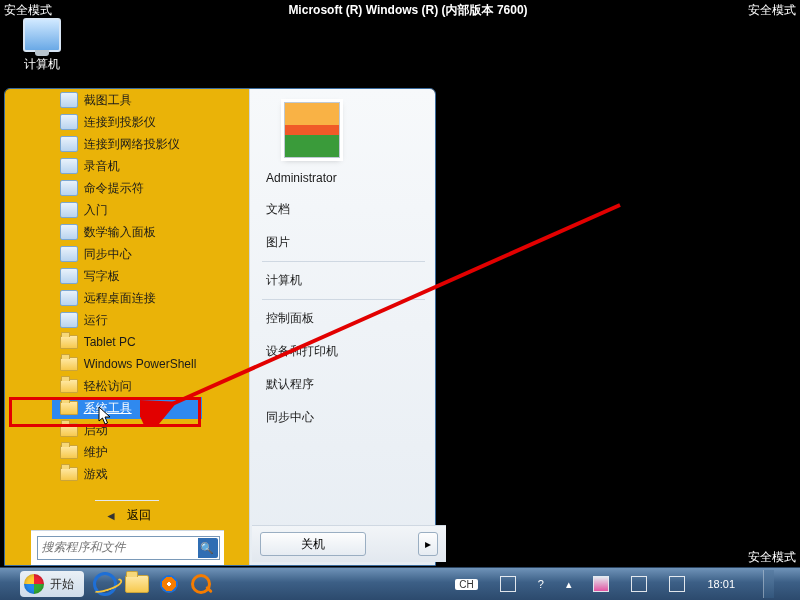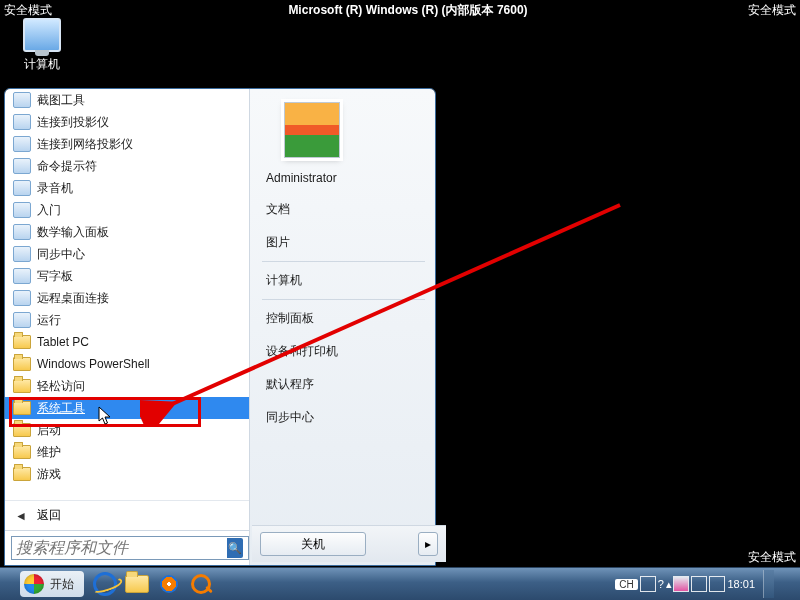--- a/index.html
+++ b/index.html
@@ -8,34 +8,34 @@
   .safemode-top .left{position:absolute;left:4px;}
   .safemode-top .center{position:absolute;left:16px;right:0;text-align:center;font-weight:bold;}
   .safemode-top .right{position:absolute;right:4px;}
   .safemode-bottom{position:absolute;right:4px;bottom:34px;color:#fff;}
   
   .desktop-icon{position:absolute;left:14px;top:18px;width:56px;text-align:center;color:#fff;}
   .monitor-ico{display:block;margin:0 auto 4px;width:34px;height:30px;background:linear-gradient(#cfe8ff,#6aa9e6);border:2px solid #d8e6f5;border-radius:3px;position:relative;}
   .monitor-ico:after{content:"";position:absolute;left:10px;top:30px;width:14px;height:6px;background:#b9c5ce;border-radius:0 0 3px 3px;}
   
   .startmenu{position:absolute;left:4px;bottom:34px;width:430px;height:476px;display:flex;border:1px solid #3a6b9d;border-radius:6px 6px 0 0;box-shadow:0 0 12px rgba(0,0,0,.6);overflow:hidden;}
-  .sm-left{width:244px;background:#ffffff;display:flex;flex-direction:column;border-right:1px solid #cfd8e2;}
+  .sm-left{width:244px;background:#eab308;display:flex;flex-direction:column;border-right:1px solid #cfd8e2;align-items:center;}
   .sm-list{flex:1;overflow:hidden;}
   .sm-item{display:flex;align-items:center;height:20px;padding:1px 6px 1px 8px;color:#1a1a1a;cursor:default;}
   .sm-item .ic{width:18px;height:16px;margin-right:6px;flex:none;display:flex;align-items:center;justify-content:center;}
   .sm-item .lbl{white-space:nowrap;}
   .sm-item.hl{background:#2f89ef;color:#fff;}
   .sm-item.hl .lbl{text-decoration:underline;}
   .folder-ico{width:16px;height:12px;background:linear-gradient(#ffe9a6,#f7c94e);border:1px solid #caa43a;border-radius:1px;position:relative;}
   .folder-ico:before{content:"";position:absolute;left:0;top:-4px;width:7px;height:4px;background:#f7d87a;border:1px solid #caa43a;border-bottom:none;border-radius:1px 1px 0 0;}
   .gen-ico{width:16px;height:14px;background:linear-gradient(#e9f2fb,#b9d4ef);border:1px solid #7ba7d1;border-radius:2px;}
   .sm-back{display:flex;align-items:center;padding:6px 8px;border-top:1px solid #e3e8ee;}
   .sm-back .arrow{width:16px;height:16px;margin-right:8px;display:flex;align-items:center;justify-content:center;color:#333;}
   .sm-search{display:flex;align-items:center;border-top:1px solid #cfd8e2;padding:5px 6px;background:#fff;}
-  .sm-search input{flex:1;height:20px;border:1px solid #7a99b8;padding:1px 24px 1px 4px;font-family:Liberation Sans, sans-serif;font-size:16px;color:#777;font-style:italic;}
+  .sm-search input{flex:1;height:20px;border:1px solid #7a99b8;padding:1px 24px 1px 4px;font-family:Liberation Mono, monospace;font-size:12px;color:#777;font-style:italic;}
   .sm-search .srch-btn{width:20px;height:20px;margin-left:-22px;background:#2f6db3;display:flex;align-items:center;justify-content:center;color:#fff;border-radius:0 2px 2px 0;font-size:11px;}
   .sm-right{flex:1;background:linear-gradient(#f7f9fb,#e7edf3);padding:8px 10px 20px 12px;display:flex;flex-direction:column;}
   .avatar-wrap{height:66px;display:flex;align-items:center;}
   .avatar{width:54px;height:54px;border:1px solid #bfc9d4;background:linear-gradient(#f9b245 0 40%,#f05a28 40% 60%,#3a9b3a 60% 100%);box-shadow:0 0 0 3px #fff,0 2px 6px rgba(0,0,0,.25);margin-left:22px;}
   .r-item{padding:8px 4px;color:#1a1a1a;cursor:default;}
   .r-sep{border-top:1px solid #cfd8e2;margin:2px 0;}
   .shutdown-row{display:flex;align-items:center;padding:6px 8px;border-top:1px solid #cfd8e2;background:linear-gradient(#f2f5f8,#e2e8ef);}
   .shutdown-btn{flex:1;height:22px;border:1px solid #9aaec2;border-radius:3px;background:linear-gradient(#fdfdfd,#e6ecf2);display:flex;align-items:center;justify-content:center;margin-right:4px;}
   .shutdown-arrow{width:18px;height:22px;border:1px solid #9aaec2;border-radius:3px;background:linear-gradient(#fdfdfd,#e6ecf2);display:flex;align-items:center;justify-content:center;}
   
@@ -43,21 +43,21 @@
   .start-btn{display:flex;align-items:center;height:26px;padding:0 10px 0 4px;border-radius:4px;background:linear-gradient(#eaf0f6,#cfdcea);color:#2a2a2a;margin-right:6px;}
   .win-orb{width:20px;height:20px;border-radius:50%;background:conic-gradient(#e23 0 25%,#3a3 0 50%,#28e 0 75%,#fc3 0 100%);margin-right:6px;box-shadow:inset 0 0 4px rgba(0,0,0,.3);}
   .tb-ico{width:30px;height:26px;margin-right:2px;display:flex;align-items:center;justify-content:center;border-radius:3px;}
   .ie-ico{width:18px;height:18px;border:3px solid #1e6fd6;border-radius:50%;position:relative;}
   .ie-ico:after{content:"";position:absolute;left:-5px;top:5px;width:28px;height:7px;border:2px solid #f5c33b;border-radius:50%;border-top-color:transparent;border-left-color:transparent;transform:rotate(-18deg);}
   .explorer-ico{width:22px;height:16px;background:linear-gradient(#ffe9a6,#f7c94e);border:1px solid #caa43a;border-radius:2px;position:relative;}
   .explorer-ico:before{content:"";position:absolute;left:0;top:-5px;width:10px;height:5px;background:#f7d87a;border:1px solid #caa43a;border-bottom:none;border-radius:2px 2px 0 0;}
   .wmp-ico{width:18px;height:18px;border-radius:50%;background:radial-gradient(circle,#fff 15%,#f57c00 16% 55%,#1e6fd6 56%);}
   .mag-ico{width:14px;height:14px;border:3px solid #f57c00;border-radius:50%;position:relative;}
   .mag-ico:after{content:"";position:absolute;left:11px;top:11px;width:8px;height:3px;background:#f57c00;transform:rotate(45deg);border-radius:2px;}
-  .tray{margin-left:auto;display:flex;align-items:center;gap:2px;padding-right:6px;font-size:11px;color:#fff;}
+  .tray{margin-left:auto;display:flex;align-items:center;gap:22px;padding-right:6px;font-size:11px;color:#fff;}
   .tray .ime{background:#fff;color:#333;padding:0 4px;border-radius:2px;font-size:10px;}
   .tray .tiny{width:14px;height:14px;border:1px solid #fff;opacity:.85;}
   .clock{text-align:right;line-height:12px;font-size:11px;}
   .show-desktop{width:10px;height:28px;border-left:1px solid rgba(255,255,255,.35);margin-left:6px;background:linear-gradient(#5a7ea4,#33567c);}
   
   .annot-box{position:absolute;border:3px solid #e20000;pointer-events:none;}
   .annot-arrow{position:absolute;pointer-events:none;}
   .cursor{position:absolute;width:14px;height:20px;pointer-events:none;}
 </style>
 </head>
@@ -93,27 +93,27 @@
         <div class="sm-item">
           <span class="ic">
             <span class="gen-ico"></span>
           </span>
           <span class="lbl">连接到网络投影仪</span>
         </div>
         <div class="sm-item">
           <span class="ic">
             <span class="gen-ico"></span>
           </span>
+          <span class="lbl">录音机</span>
+        </div>
+        <div class="sm-item">
+          <span class="ic">
+            <span class="gen-ico"></span>
+          </span>
           <span class="lbl">命令提示符</span>
-        </div>
-        <div class="sm-item">
-          <span class="ic">
-            <span class="gen-ico"></span>
-          </span>
-          <span class="lbl">录音机</span>
         </div>
         <div class="sm-item">
           <span class="ic">
             <span class="gen-ico"></span>
           </span>
           <span class="lbl">入门</span>
         </div>
         <div class="sm-item">
           <span class="ic">
             <span class="gen-ico"></span>

